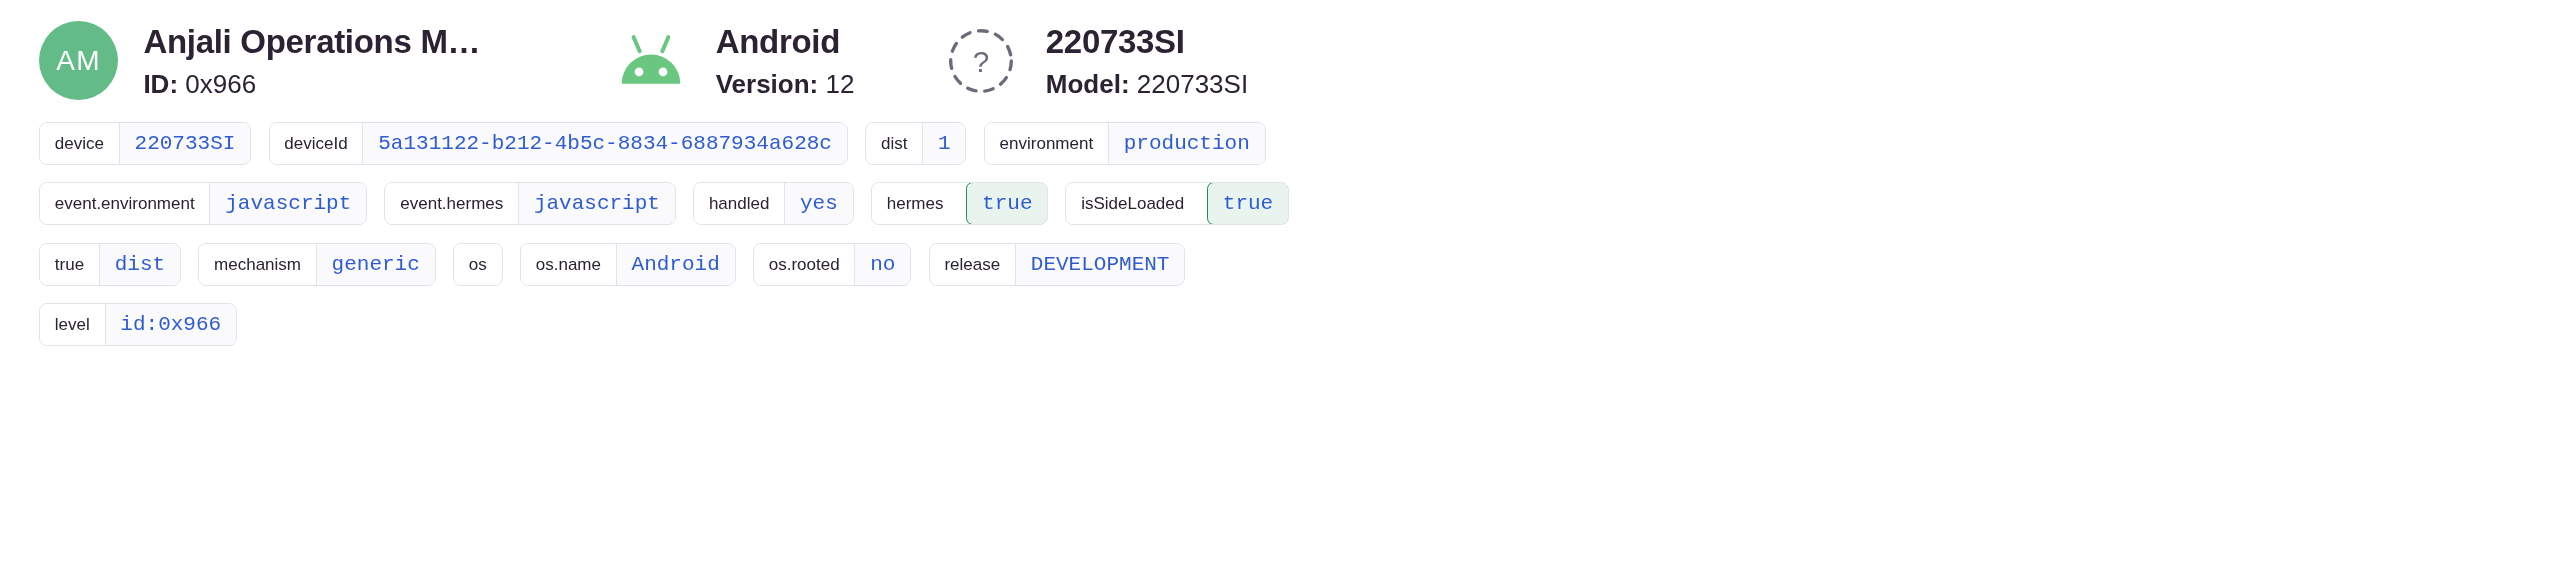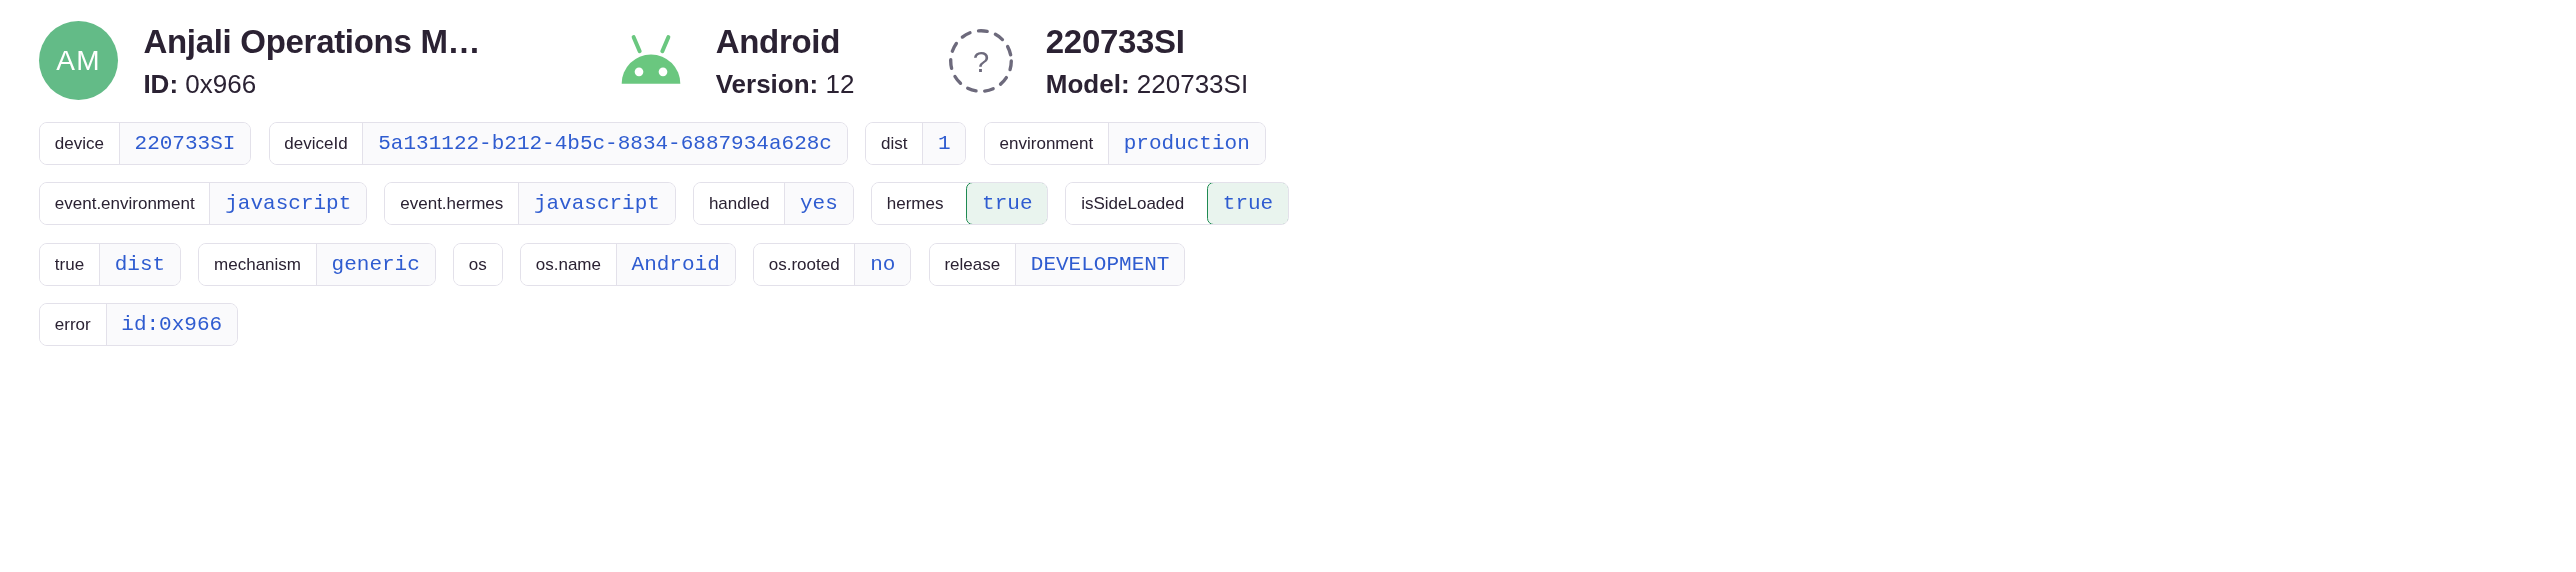--- a/index.html
+++ b/index.html
@@ -270,20 +270,20 @@
           <span class="tag-key">os.rooted</span>
           <span class="tag-val">no</span>
         </div>
         <div class="tag">
           <span class="tag-key">release</span>
           <span class="tag-val">DEVELOPMENT</span>
         </div>
       </div>
       <div class="tag-row">
         <div class="tag">
-          <span class="tag-key">error</span>
+          <span class="tag-key">level</span>
           <span class="tag-val">id:0x966</span>
         </div>
       </div>
     </div>
 
 </div>
 
 
 </body></html>

